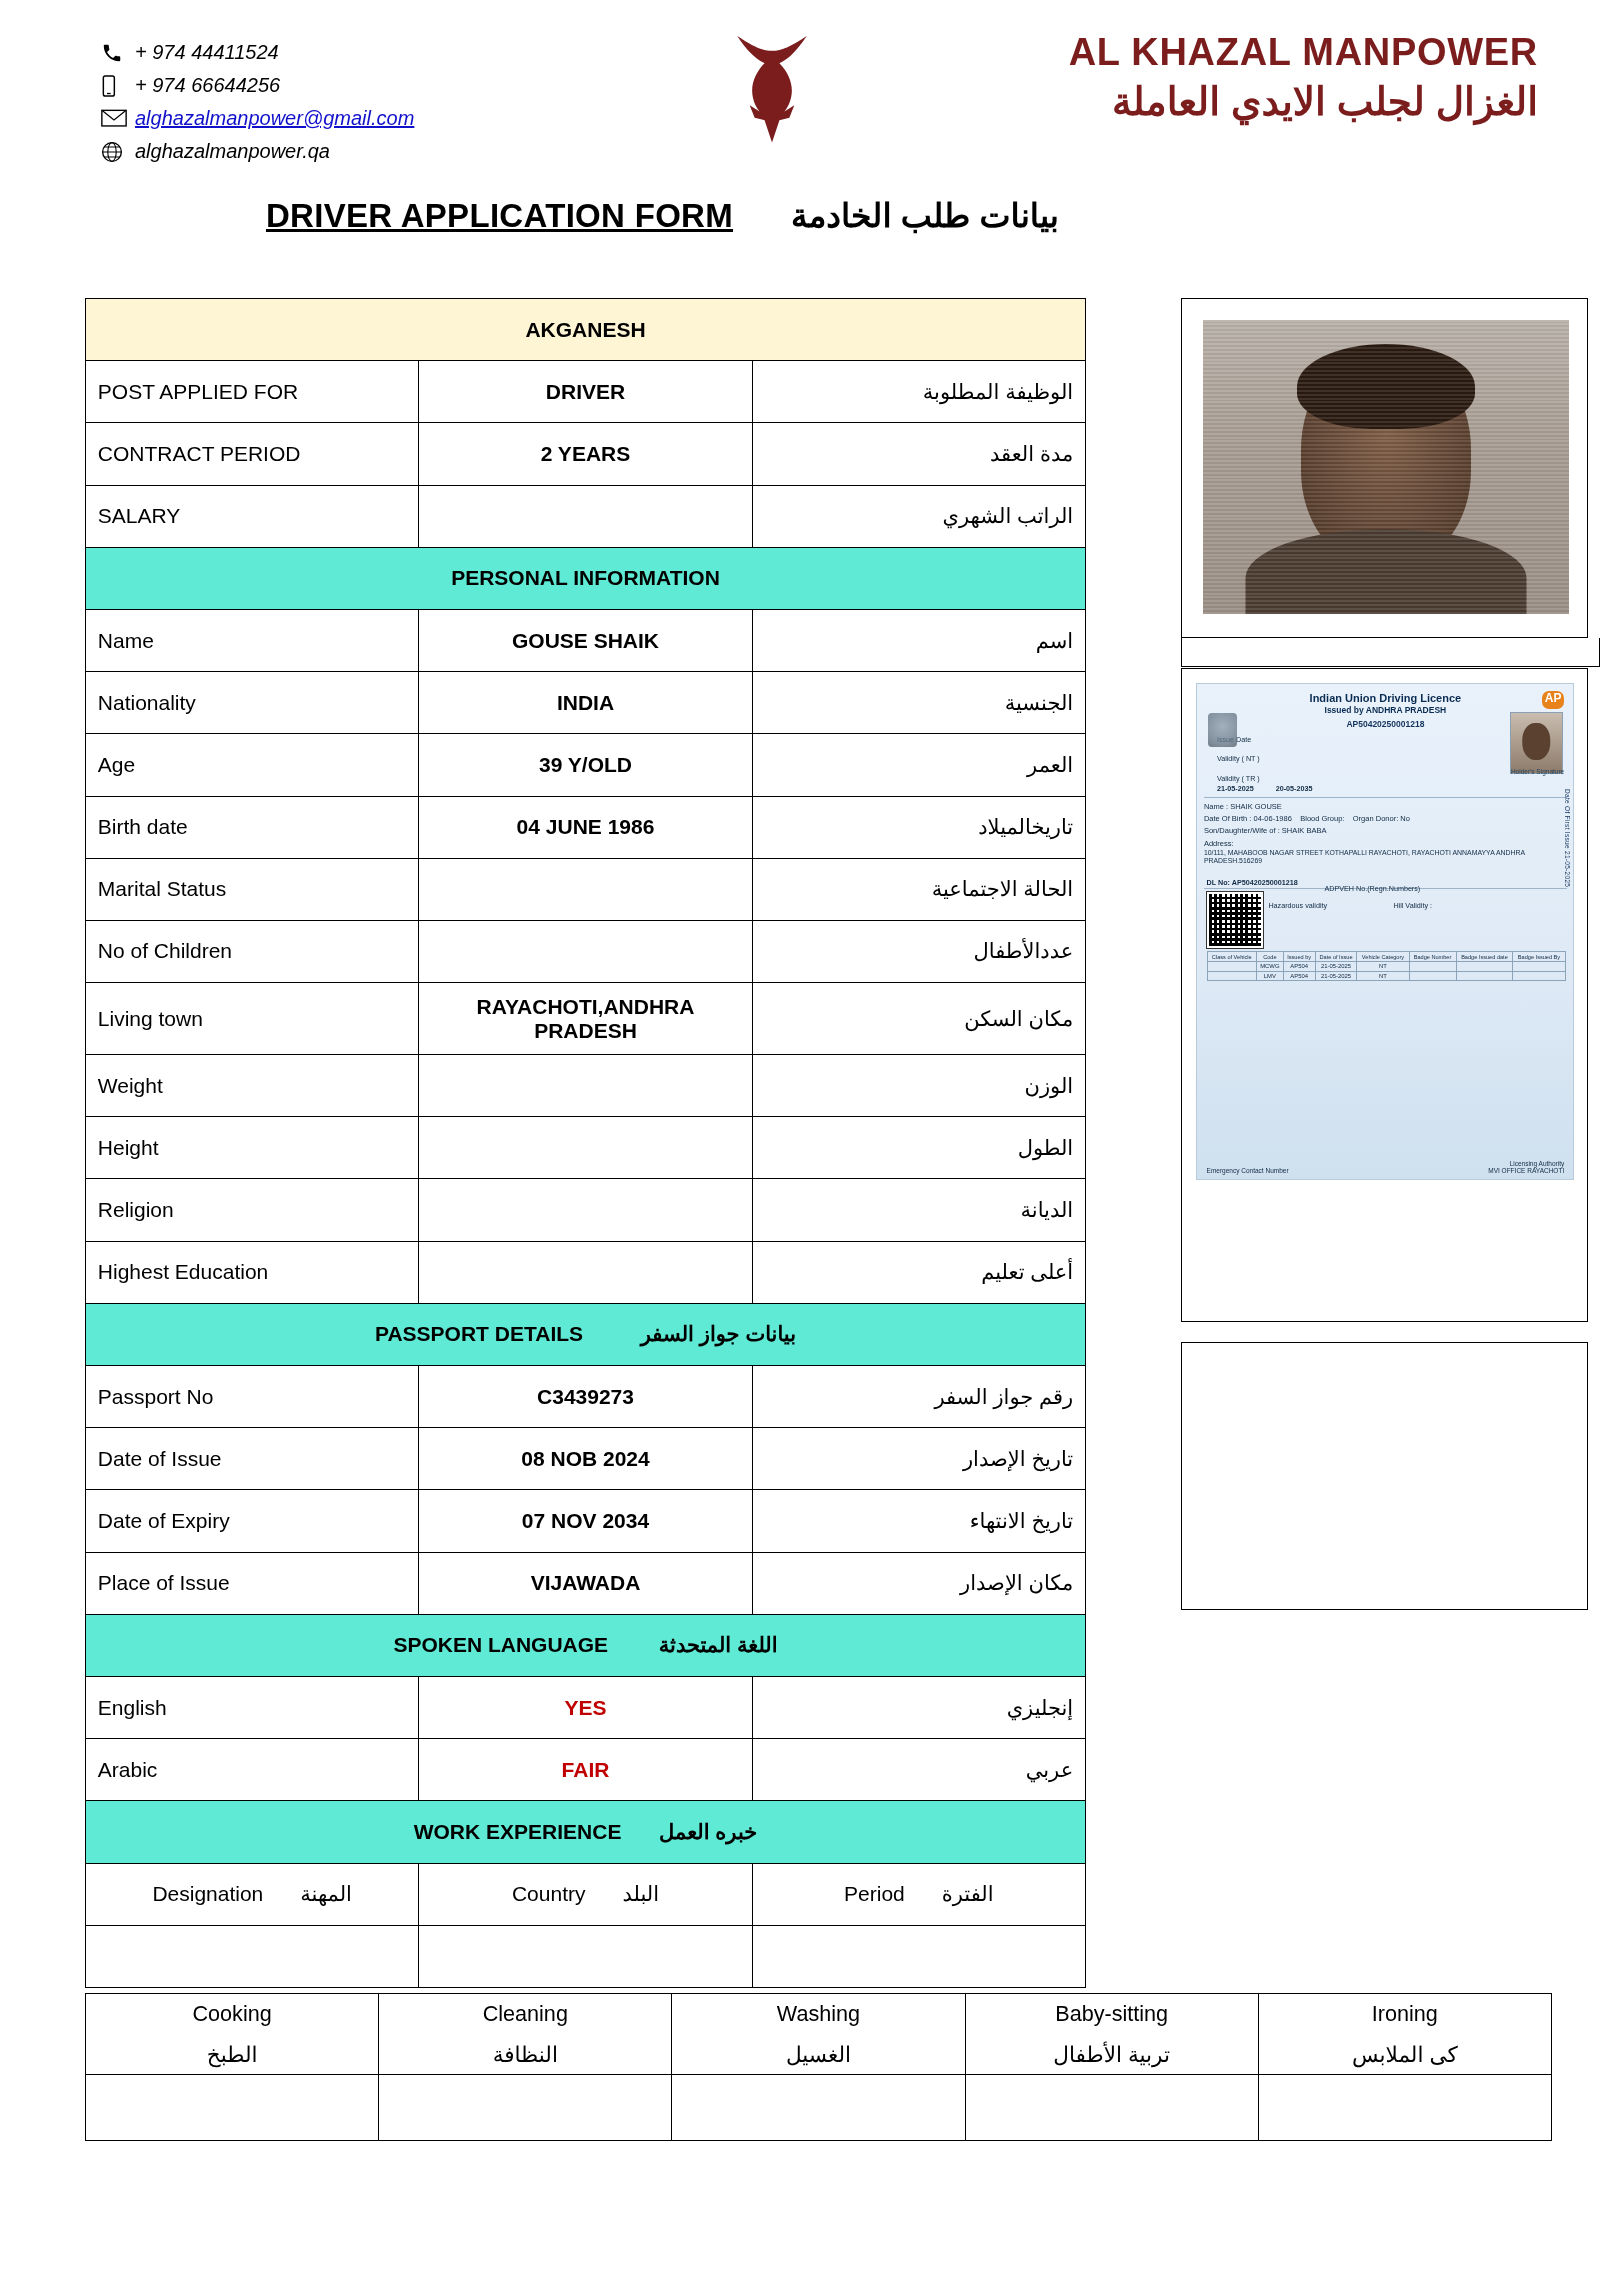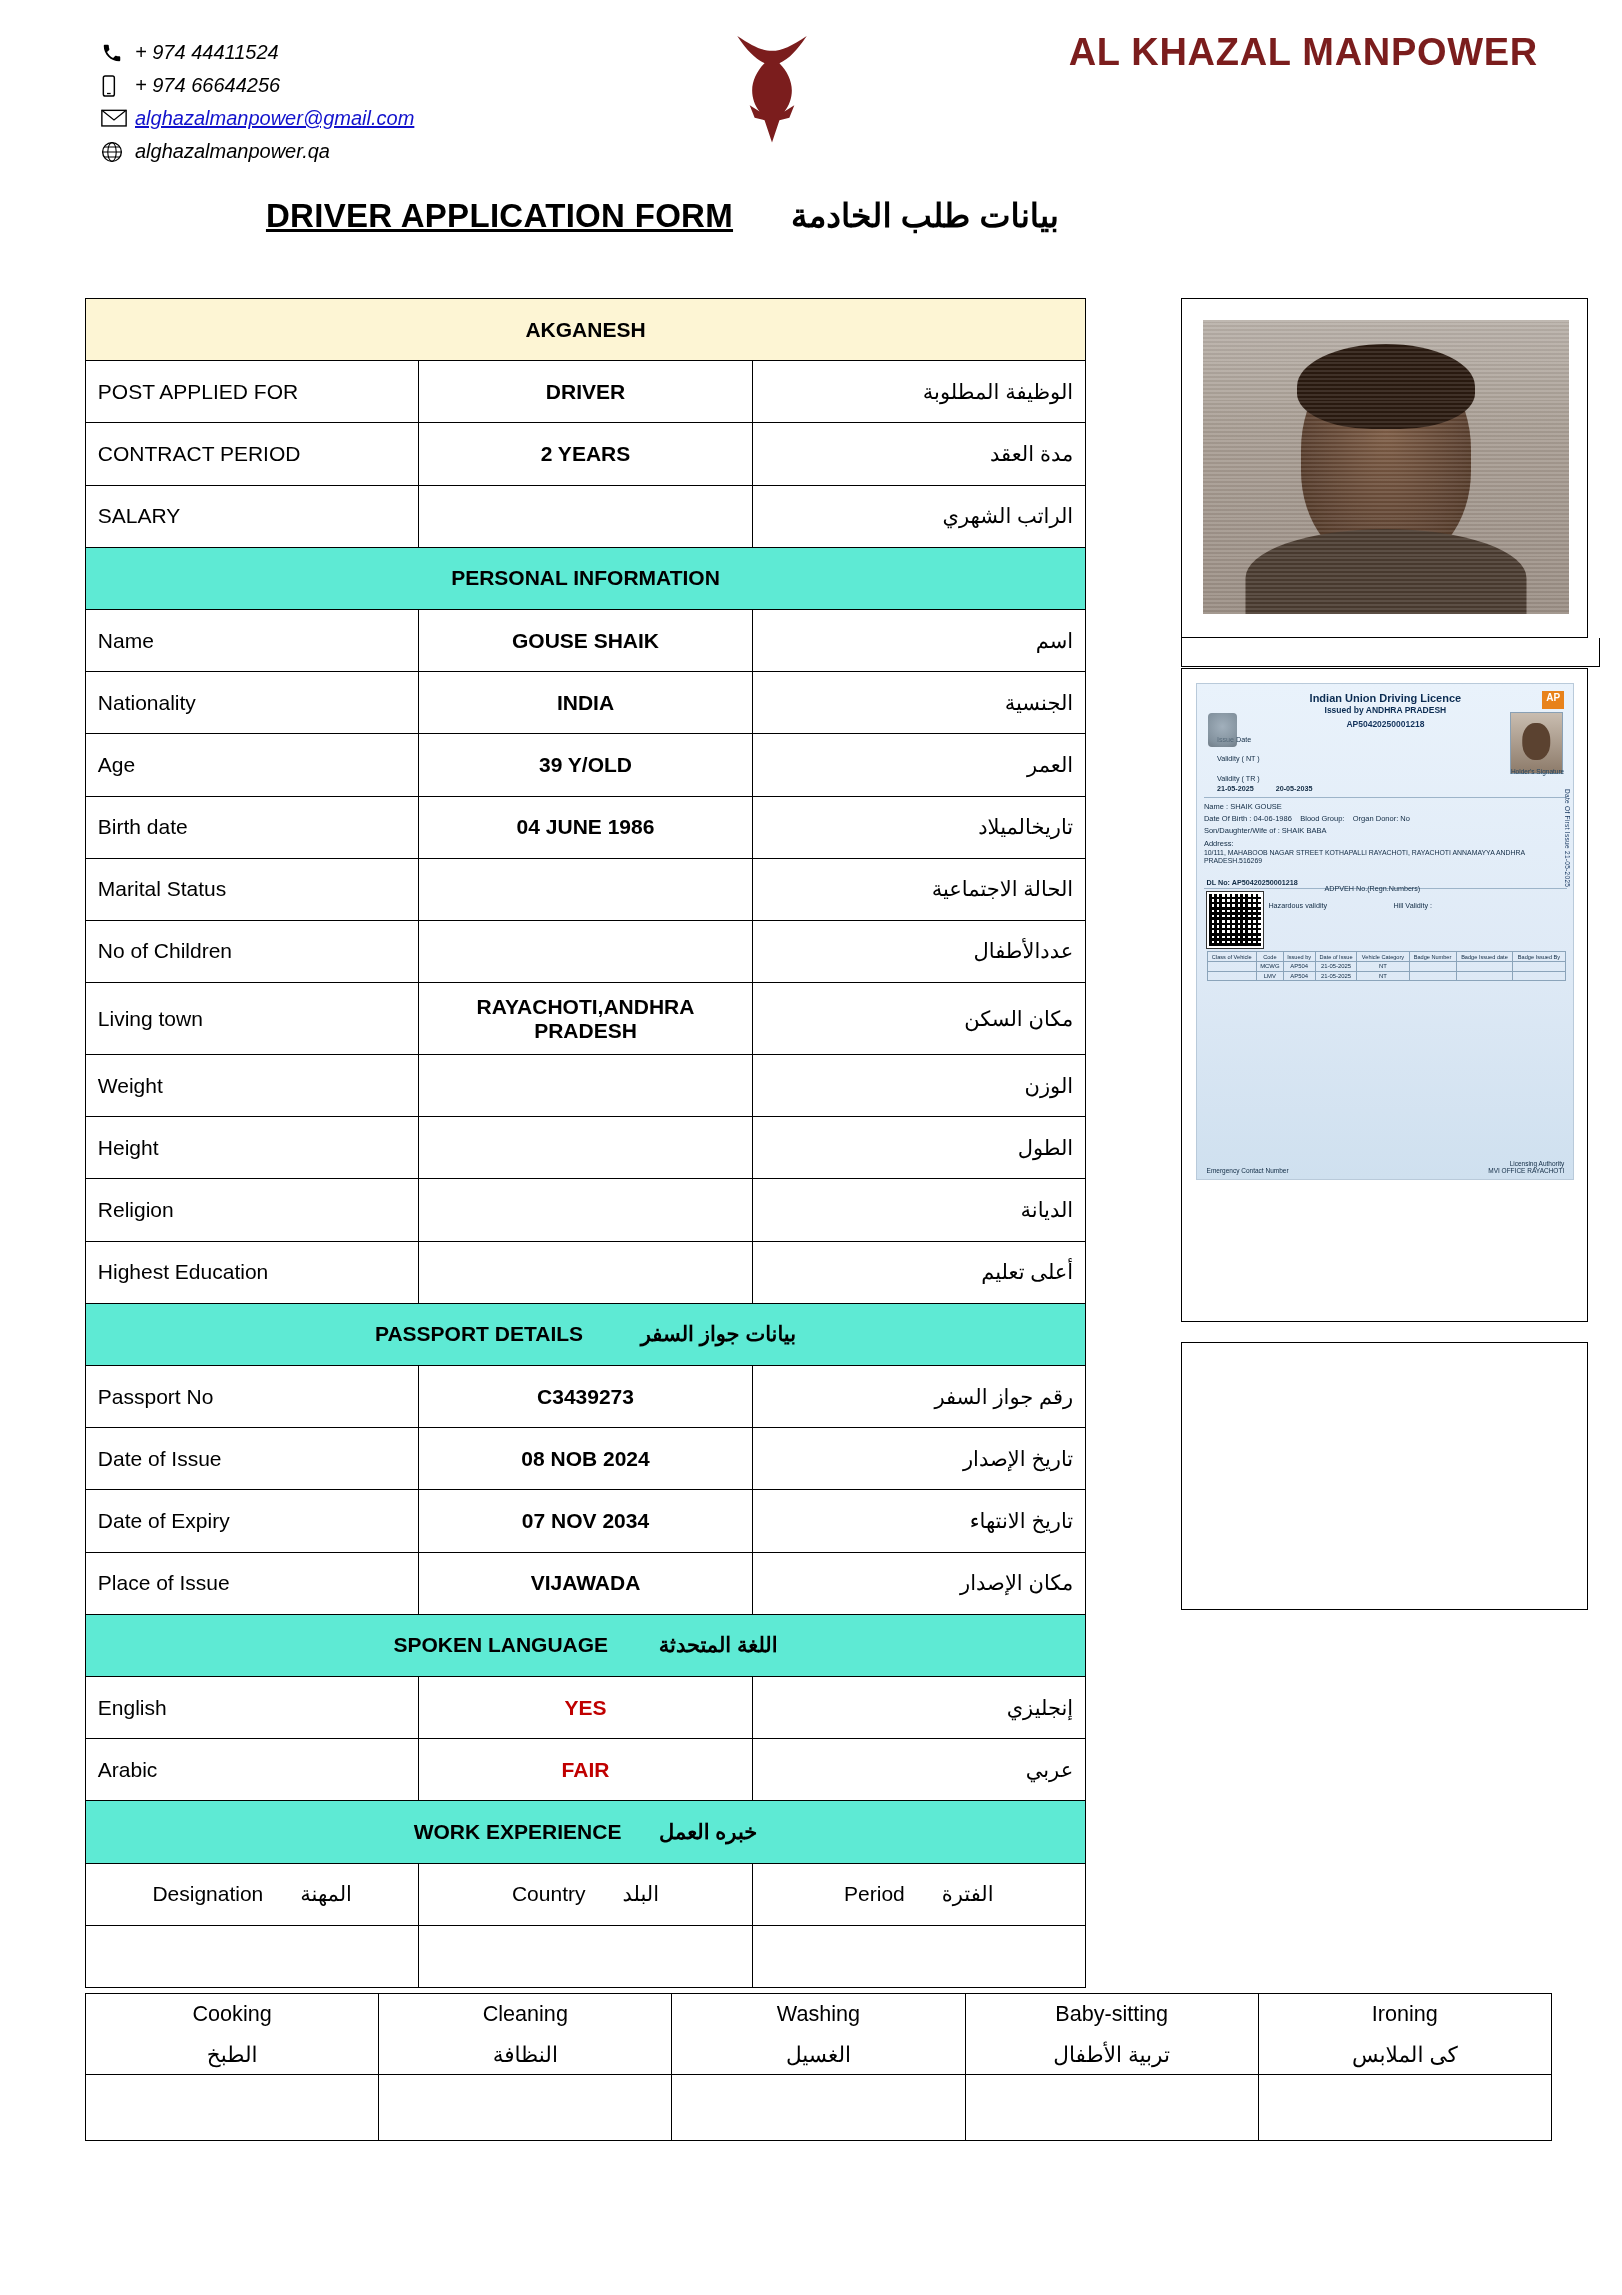--- a/index.html
+++ b/index.html
@@ -315,24 +315,24 @@
     left: 10.5px; top: 29px;
     width: 29px; height: 34px;
     background: radial-gradient(circle at 50% 40%, #8a9aa7 0%, #61727f 70%, #47545f 100%);
     border-radius: 3.9px;
     opacity: .75;
   }
   .lic-badge {
     position: absolute;
     right: 9.2px; top: 6.5px;
     width: 22px; height: 18px;
-    border-radius: 0;
+    border-radius: 7px;
     background: #e8821a;
     color: #fff;
-    font-size: 10px;
+    font-size: 12px;
     font-weight: bold;
     text-align: center;
     line-height: 14.4px;
   }
   .lic-sidestamp {
     position: absolute;
     right: 2.6px;
     top: 105px;
     writing-mode: vertical-rl;
     font-size: 6.5px;
@@ -459,20 +459,21 @@
     </div>
 
     <div class="logo-mark">
       <svg width="124" height="124" viewBox="0 0 100 100">
         <path d="M22 8 C30 20 36 26 44 30 C38 36 34 44 34 52 C34 58 36 64 40 69 L32 64 L36 74 L44 76 L50 94 L56 76 L64 74 L68 64 L60 69 C64 64 66 58 66 52 C66 44 62 36 56 30 C64 26 70 20 78 8 C66 16 58 20 50 20 C42 20 34 16 22 8 Z" fill="#7B1D1D"></path>
       </svg>
     </div>
 
     <div class="brand">
       <div class="brand-en">AL KHAZAL MANPOWER</div>
+      <div class="brand-ar">الغزال لجلب الايدي العاملة</div>
     </div>
   </div>
 
   <div class="title-row">
     <span class="title-en">DRIVER APPLICATION FORM</span>
     <span class="title-ar">بيانات طلب الخادمة</span>
   </div>
 
   <div class="body-area">
 

